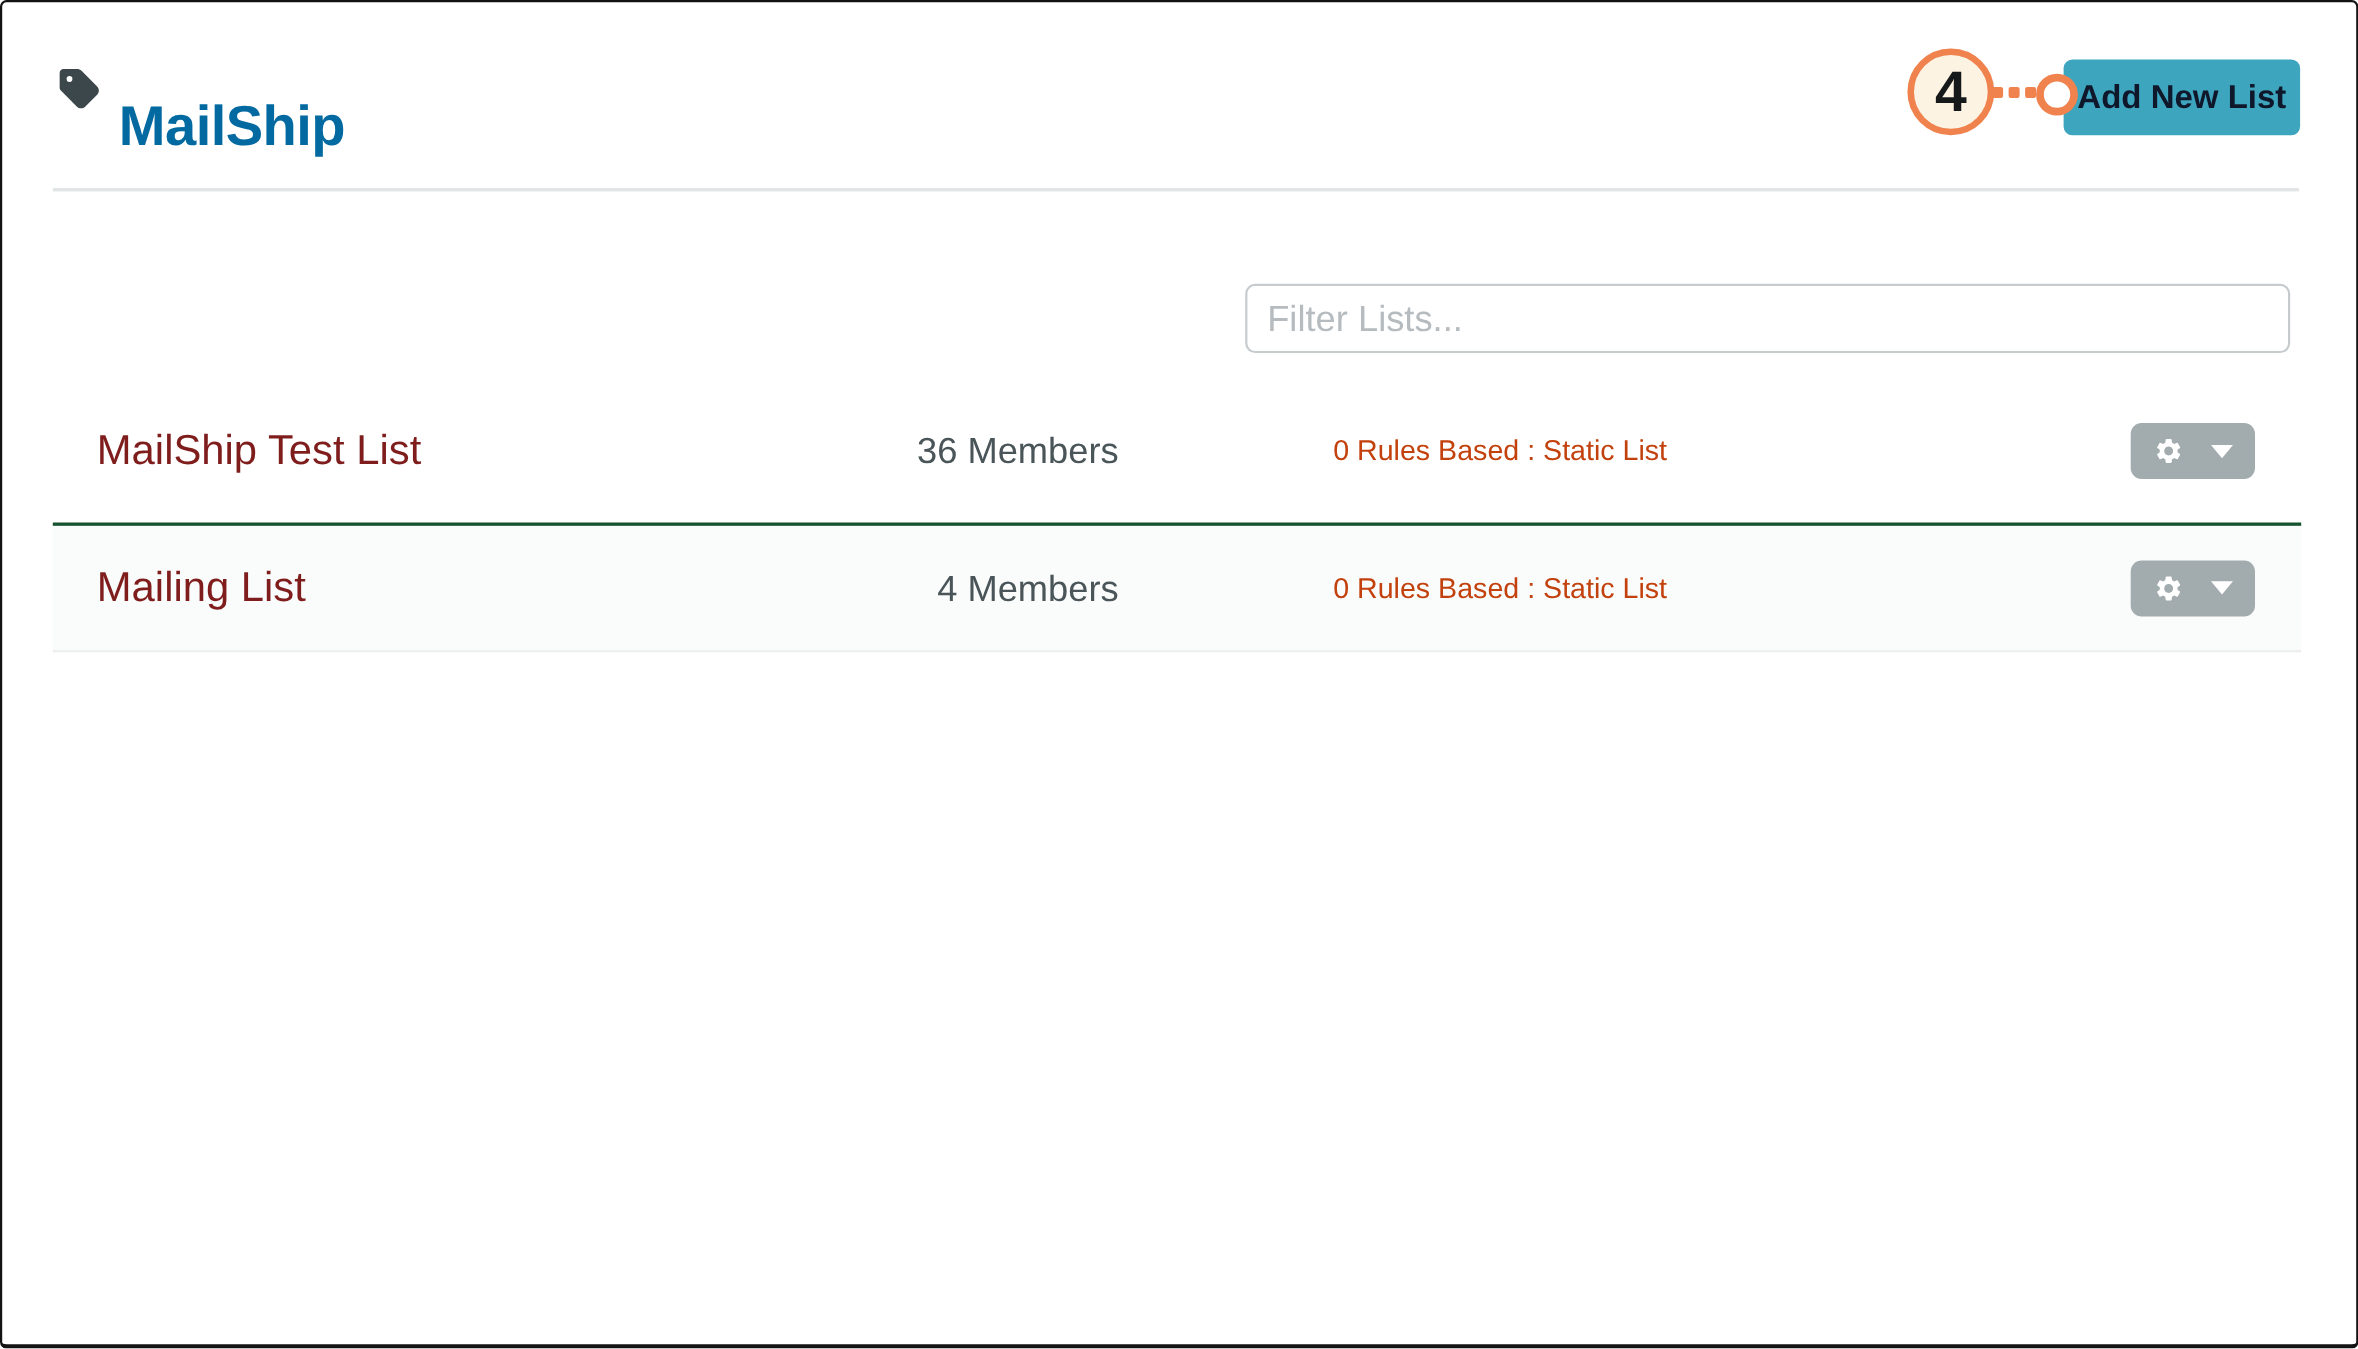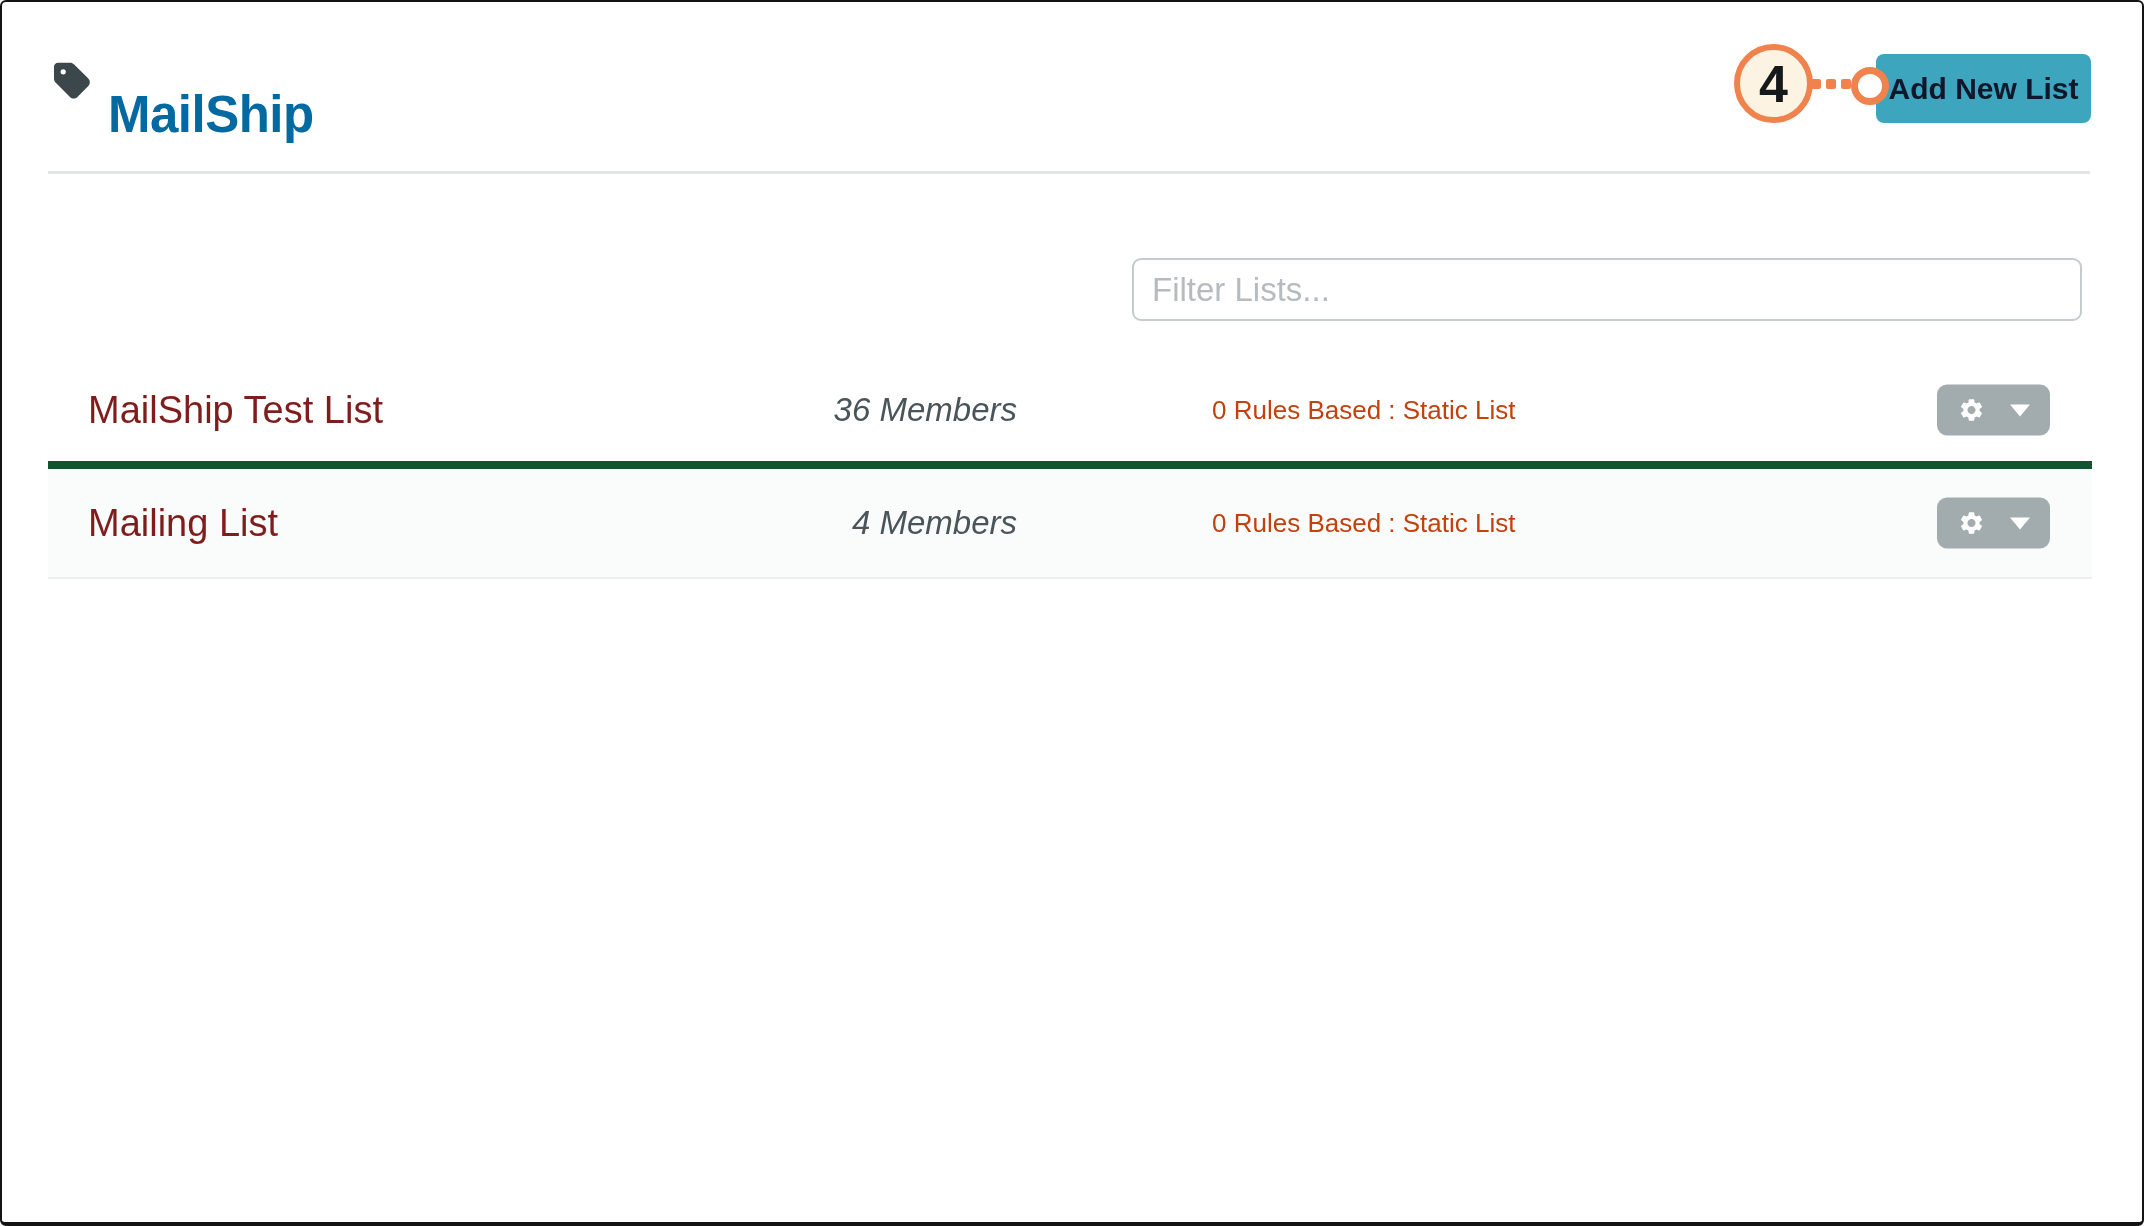--- a/index.html
+++ b/index.html
@@ -67,32 +67,32 @@
     padding:0 18px;
     font-size:33px; color:#445055;
     font-family:Liberation Sans, sans-serif; outline:none; background:#fff;
   }
   .filter-input::placeholder { color:#B5BBBE; opacity:1; }
 
   
   .list-row { position:absolute; left:46px; width:2044px; height:118px; }
   .row-0 { top:349px; background:#ffffff; }
   .row-1 {
-    top:459px; background:#FAFBFB;
-    border-top:8px solid #14532d; border-bottom:2px solid #EDEFEF;
+    top:473px; background:#FAFBFB;
+    border-top:3px solid #14532d; border-bottom:2px solid #EDEFEF;
     box-sizing:border-box;
   }
   .row-name {
     position:absolute; left:40px; top:50%; transform:translateY(-50%);
     font-size:38px; color:#7f1d1d; text-decoration:none; font-weight:400;
     cursor:pointer;
   }
   .row-members {
     position:absolute; left:569px; width:400px; top:50%; transform:translateY(-50%);
-    text-align:right; font-size:33px; color:#4A5559;font-style:italic;
+    text-align:right; font-size:33px; color:#4A5559;
   }
   .row-rules {
     position:absolute; left:1164px; top:50%; transform:translateY(-50%);
     font-size:26px; color:#c2410c;
   }
   .gear-btn {
     position:absolute; left:1889px; top:50%; transform:translateY(-50%);
     width:113px; height:51px;
     background:#A2ABAE; border:none; border-radius:10px;
     display:flex; align-items:center; justify-content:center; gap:25px;

